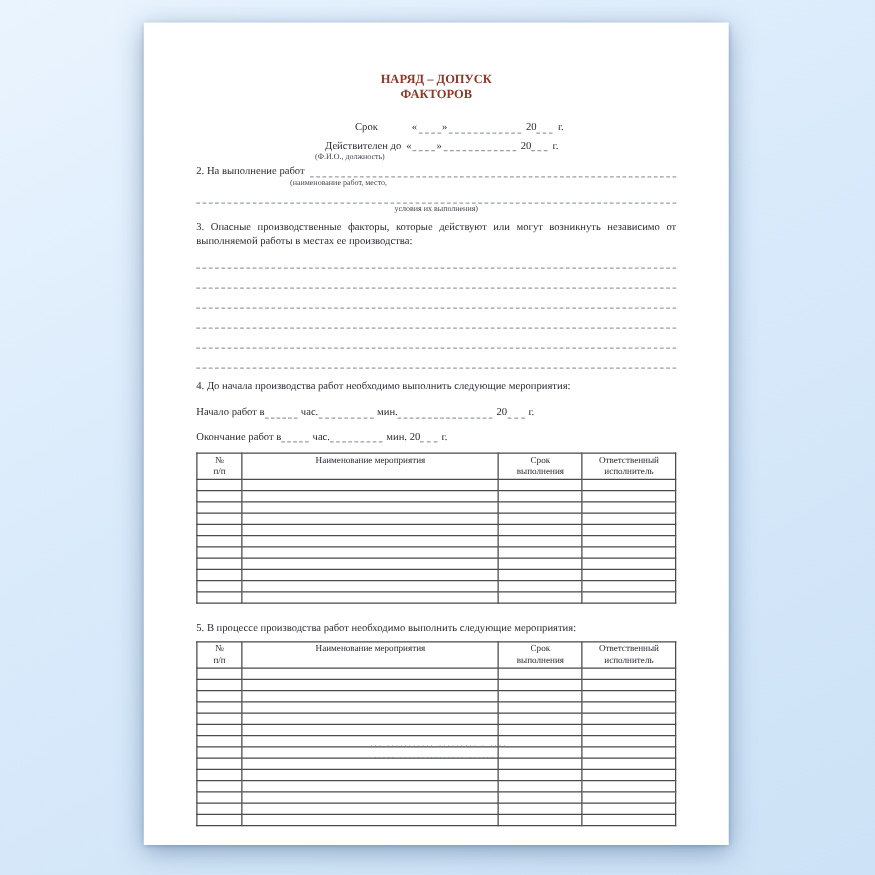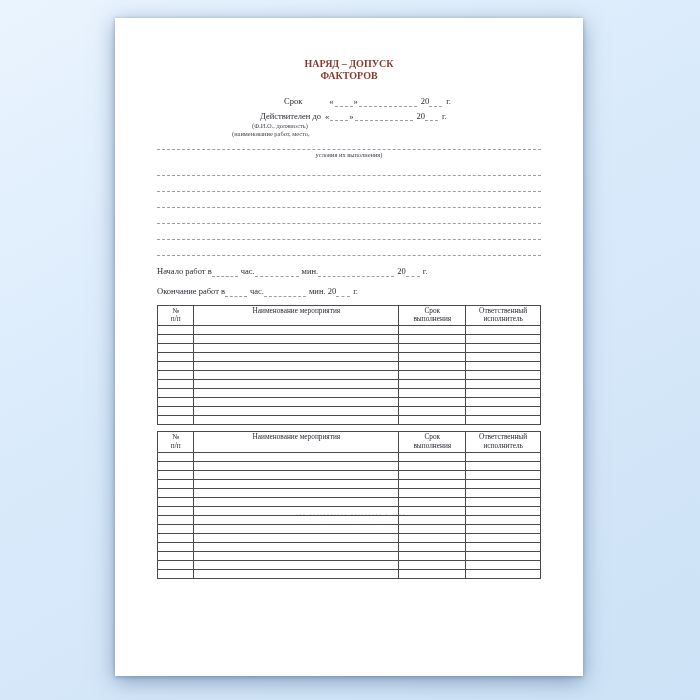--- a/index.html
+++ b/index.html
@@ -79,35 +79,42 @@
         <span class="fill" style="width:58px"></span>
         <span class="sp" style="width:4px"></span>
         <span>20</span>
         <span class="fill" style="width:13px"></span>
         <span class="sp" style="width:4px"></span>
         <span>г.</span>
       </div>
 
       <div class="hint" style="padding-left:95px">(Ф.И.О., должность)</div>
 
+      <div class="row" style="margin-top:2px">
+        <span>2. На выполнение работ</span>
+        <span class="sp" style="width:4px"></span>
+        <span class="fill grow"></span>
+      </div>
       <div class="hint" style="padding-left:75px">(наименование работ, место,</div>
       <div class="row" style="margin-top:3px">
         <span class="fill grow"></span>
       </div>
       <div class="hint center">условия их выполнения)</div>
 
+      <div class="para">3. Опасные производственные факторы, которые действуют или могут возникнуть независимо от выполняемой работы в местах ее производства:</div>
       <div class="line-group" style="margin-top:2px">
           <div class="fill-line"></div>
           <div class="fill-line"></div>
           <div class="fill-line"></div>
           <div class="fill-line"></div>
           <div class="fill-line"></div>
           <div class="fill-line"></div>
         </div>
 
+      <div class="para" style="margin-top:8px">4. До начала производства работ необходимо выполнить следующие мероприятия:</div>
 
       <div class="row" style="margin-top:10px">
         <span>Начало работ в</span>
         <span class="fill" style="width:26px"></span>
         <span class="sp" style="width:3px"></span>
         <span>час.</span>
         <span class="fill" style="width:44px"></span>
         <span class="sp" style="width:3px"></span>
         <span>мин.</span>
         <span class="fill" style="width:76px"></span>
@@ -222,20 +229,21 @@
               <tr>
                 <td></td>
                 <td></td>
                 <td></td>
                 <td></td>
               </tr>
             </tbody>
         </table>
       </div>
 
+      <div class="para" style="margin-top:14px">5. В процессе производства работ необходимо выполнить следующие мероприятия:</div>
 
       <div class="tbl-wrap" style="margin-top:6px">
         <table>
           <colgroup>
               <col style="width:9.5%">
               <col style="width:53.5%">
               <col style="width:17.5%">
               <col style="width:19.5%">
             </colgroup>
           <thead>

